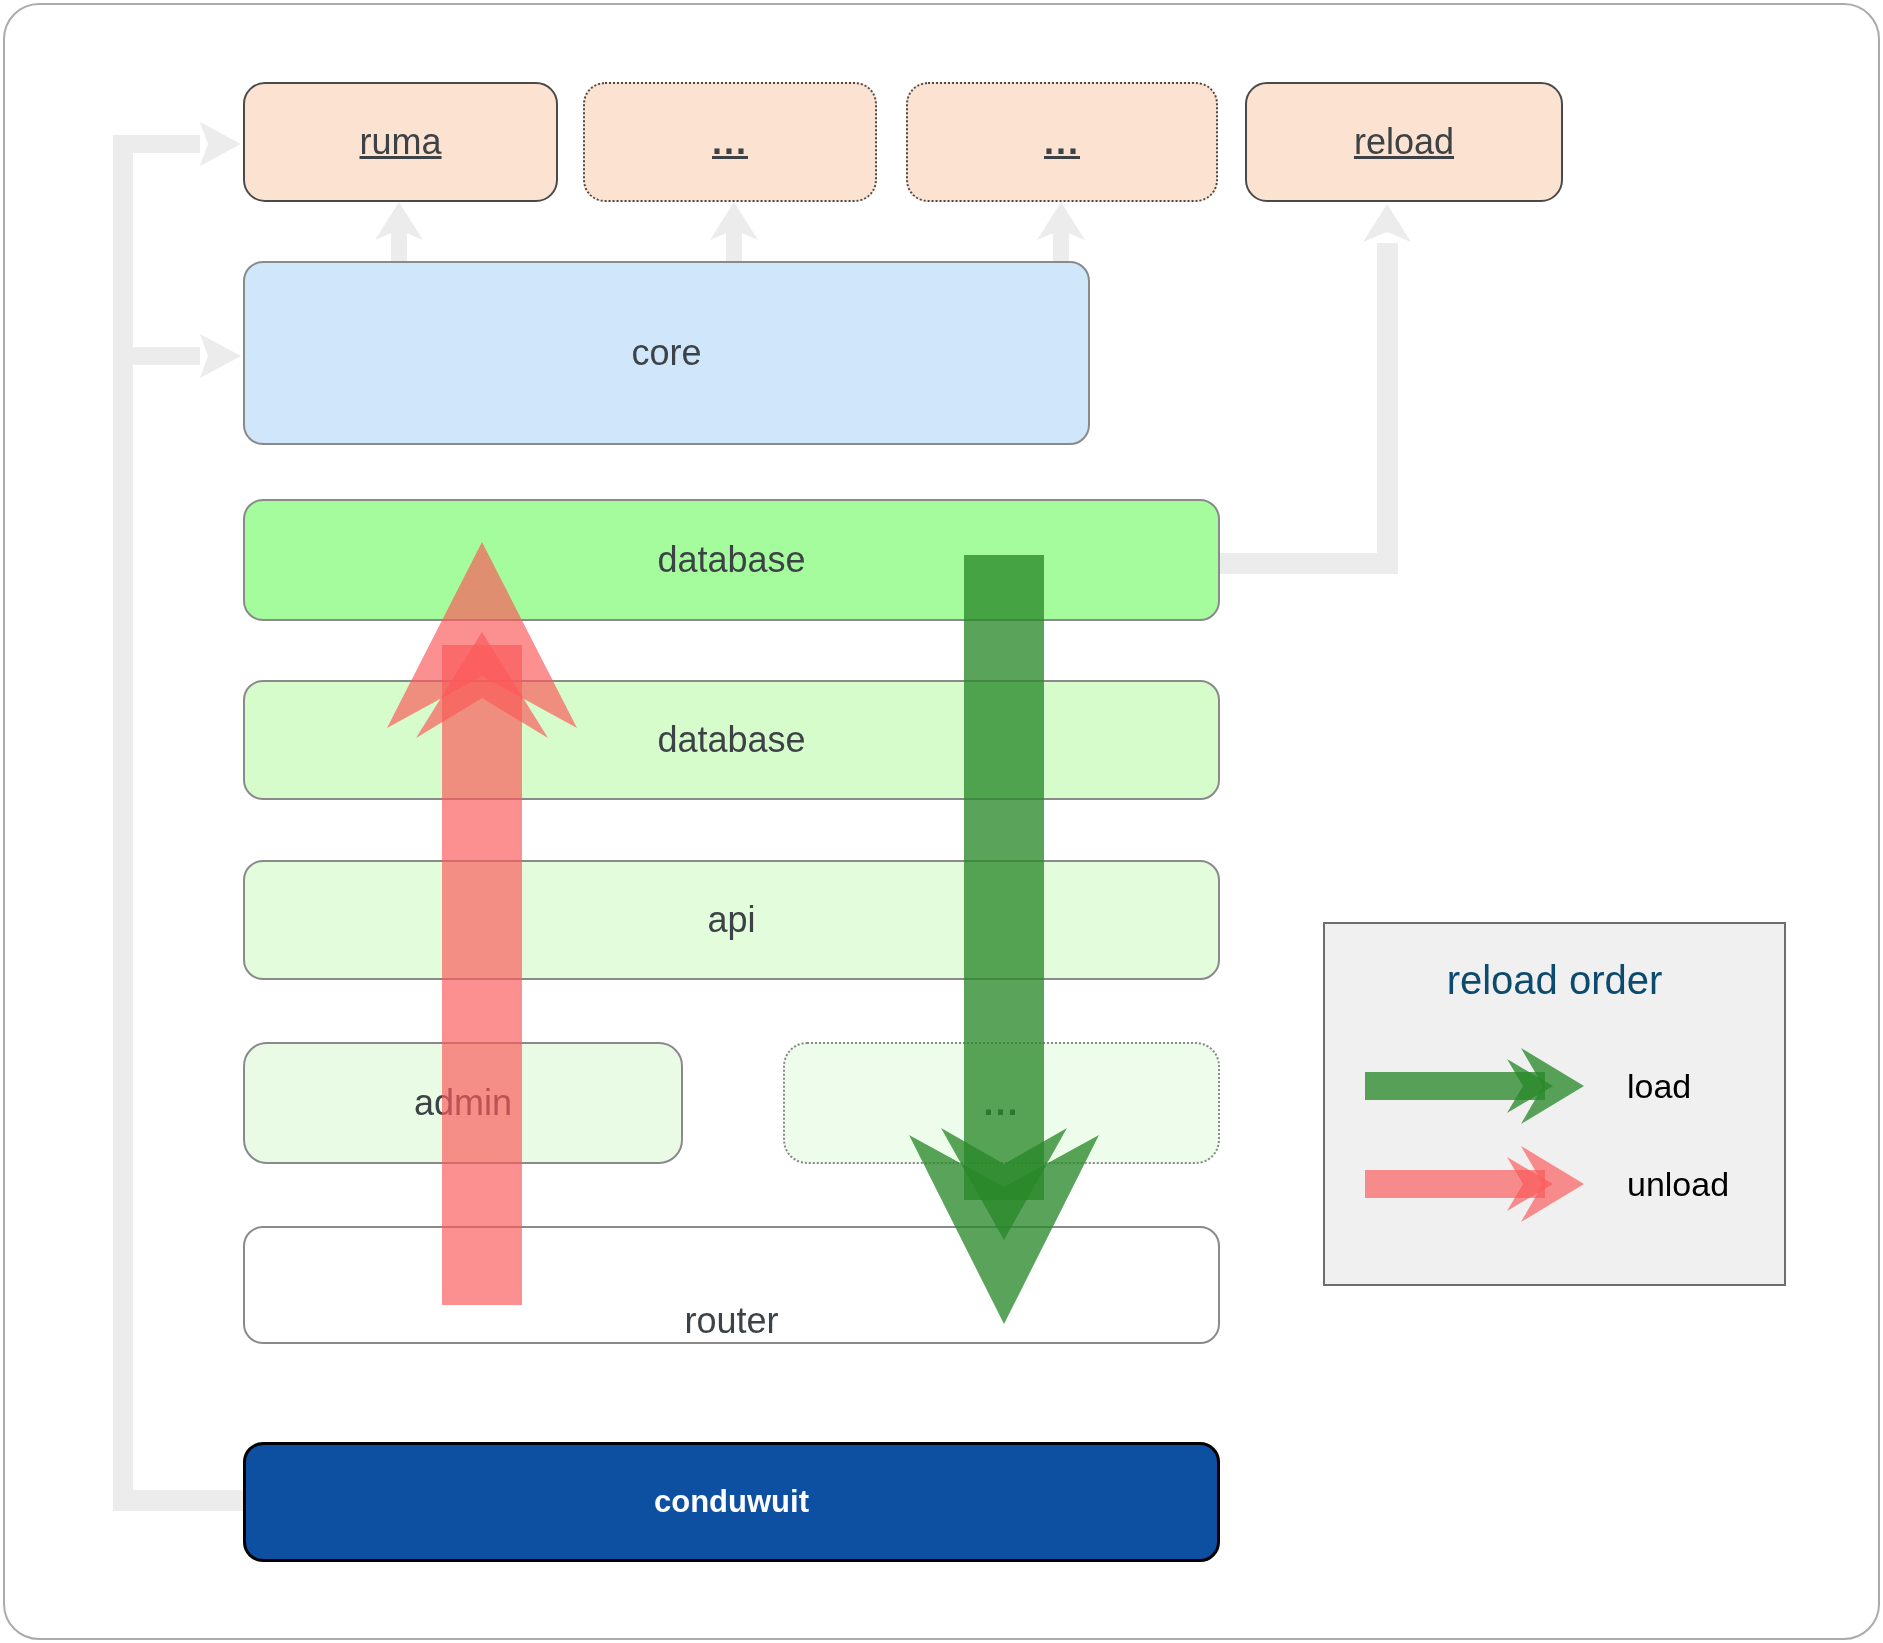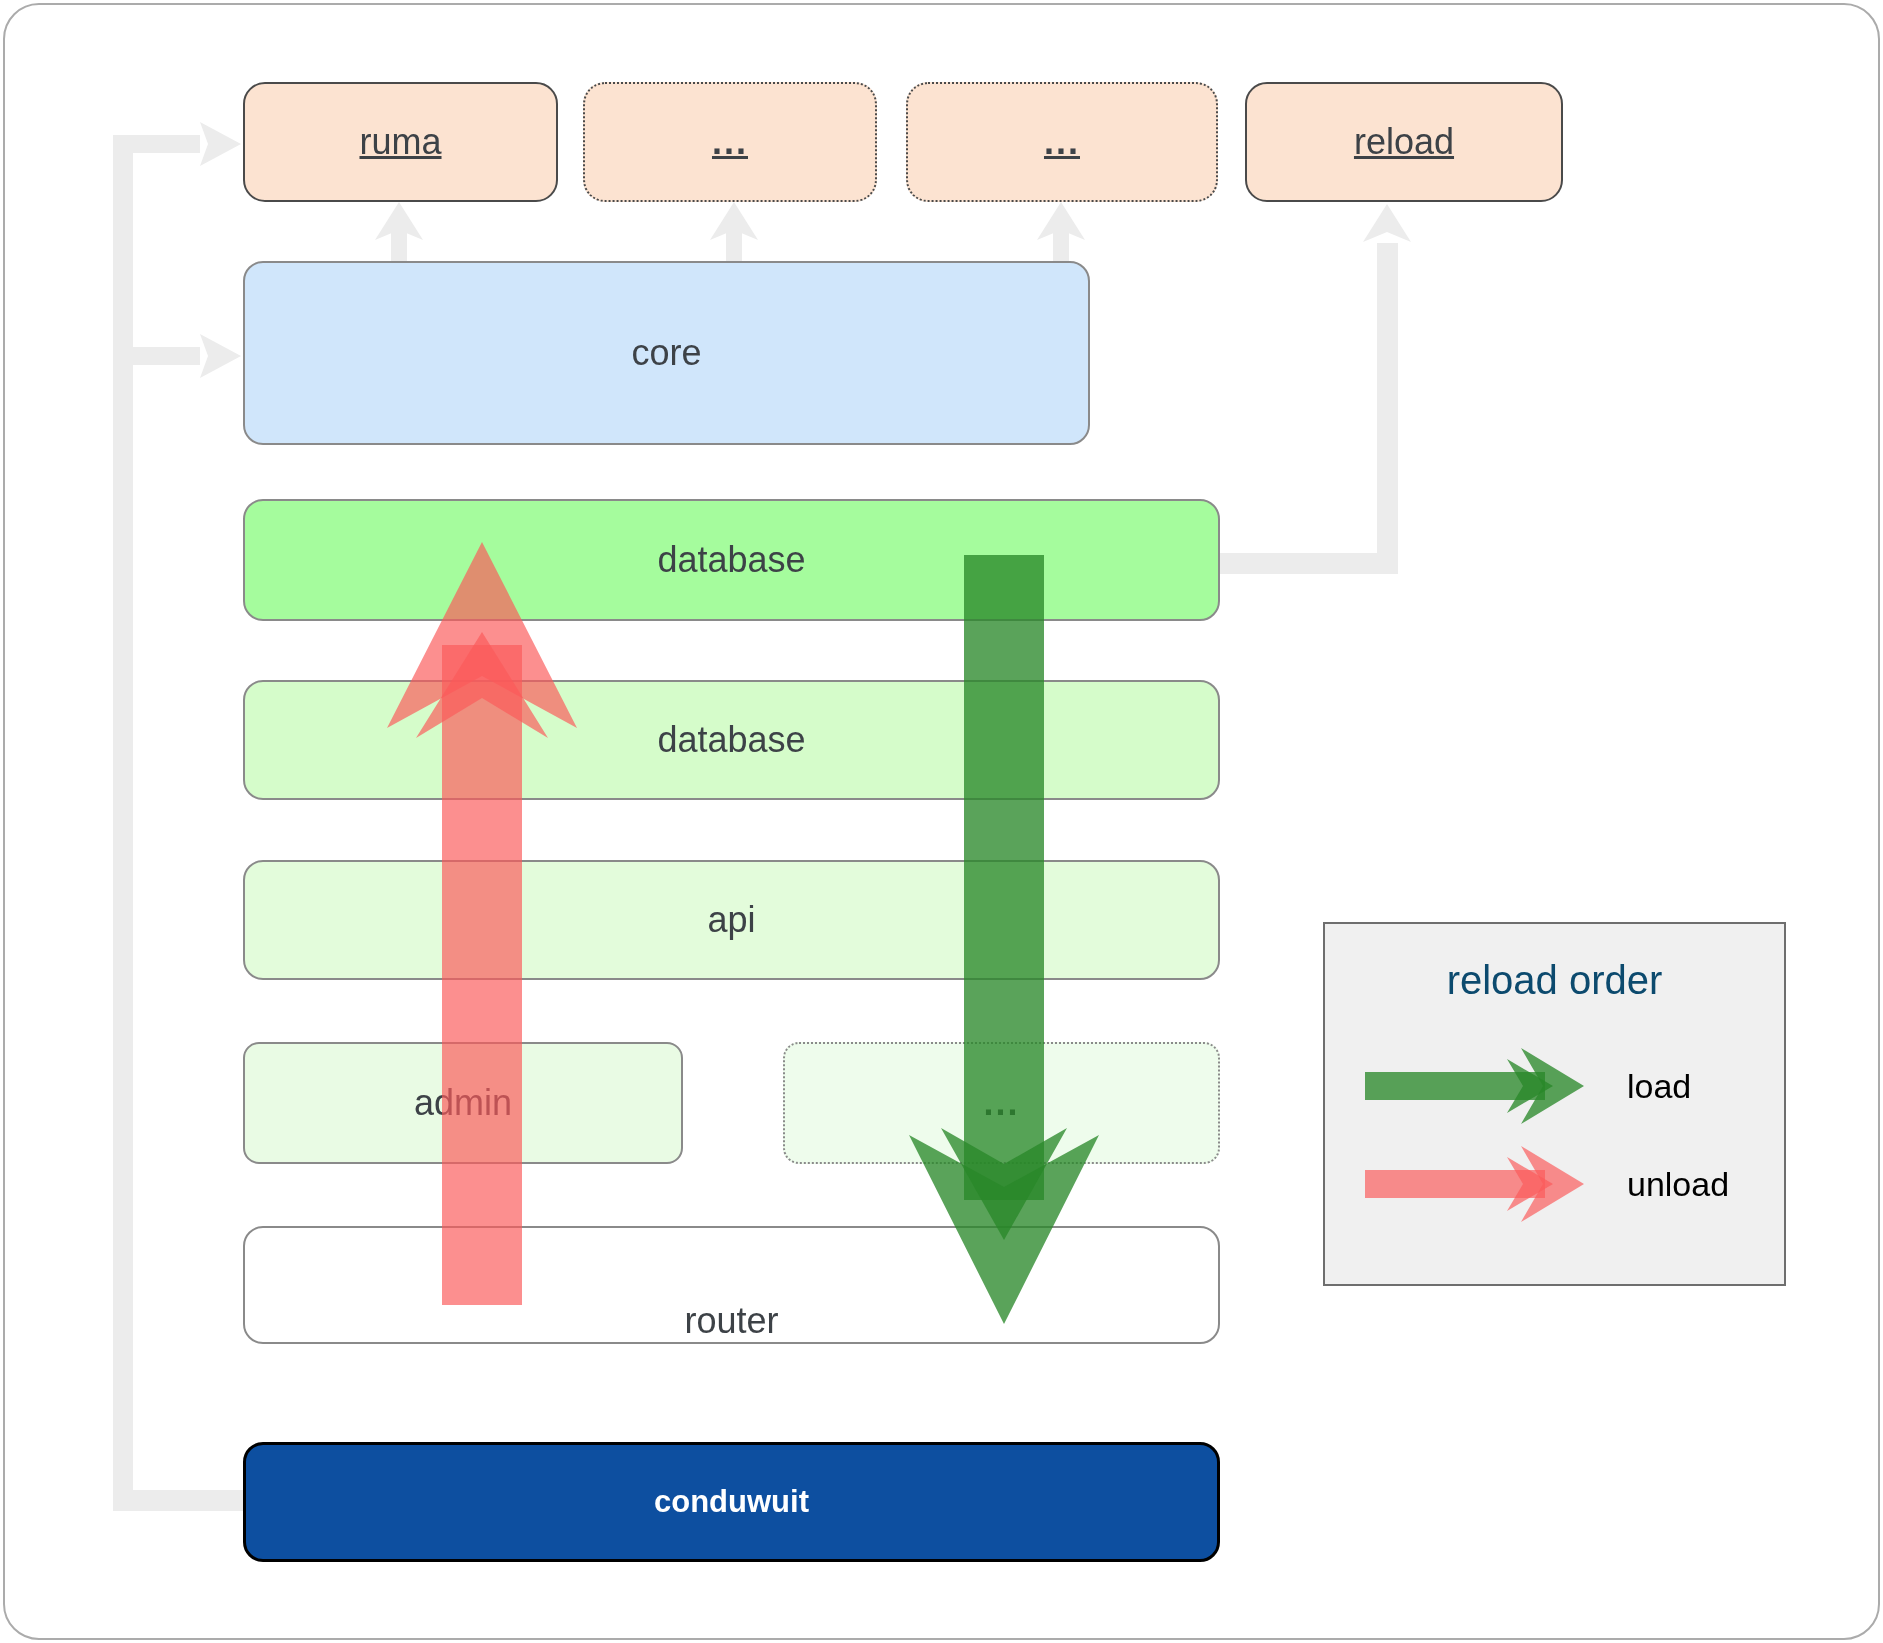--- a/index.html
+++ b/index.html
@@ -19,21 +19,21 @@
   #connector-layer{z-index:1;}
   #arrow-layer{z-index:3;}
 
   .box{
     position:absolute;box-sizing:border-box;z-index:2;
     display:flex;align-items:center;justify-content:center;
     font-size:36px;color:#3d4247;
   }
   .r22{border-radius:22px;}
   .r20{border-radius:20px;}
-  .r24{border-radius:16px;}
+  .r24{border-radius:24px;}
   .peach{background:#fce3d1;border:2.5px solid #4a4a4a;text-decoration:underline;}
   .peach.dotted{border-style:dotted;}
   .thin{border:2px solid #8a8a8a;}
   .blue{background:#d0e6fb;}
   .green-bright{background:#a5fc9d;}
   .green-mid{background:#d5fcca;}
   .green-light{background:#e3fcdb;justify-content:center;}
   .green-faint{background:#e9fbe4;}
   .green-faintest{background:#eefcec;border-style:dotted;}
   .white{background:#ffffff;}

